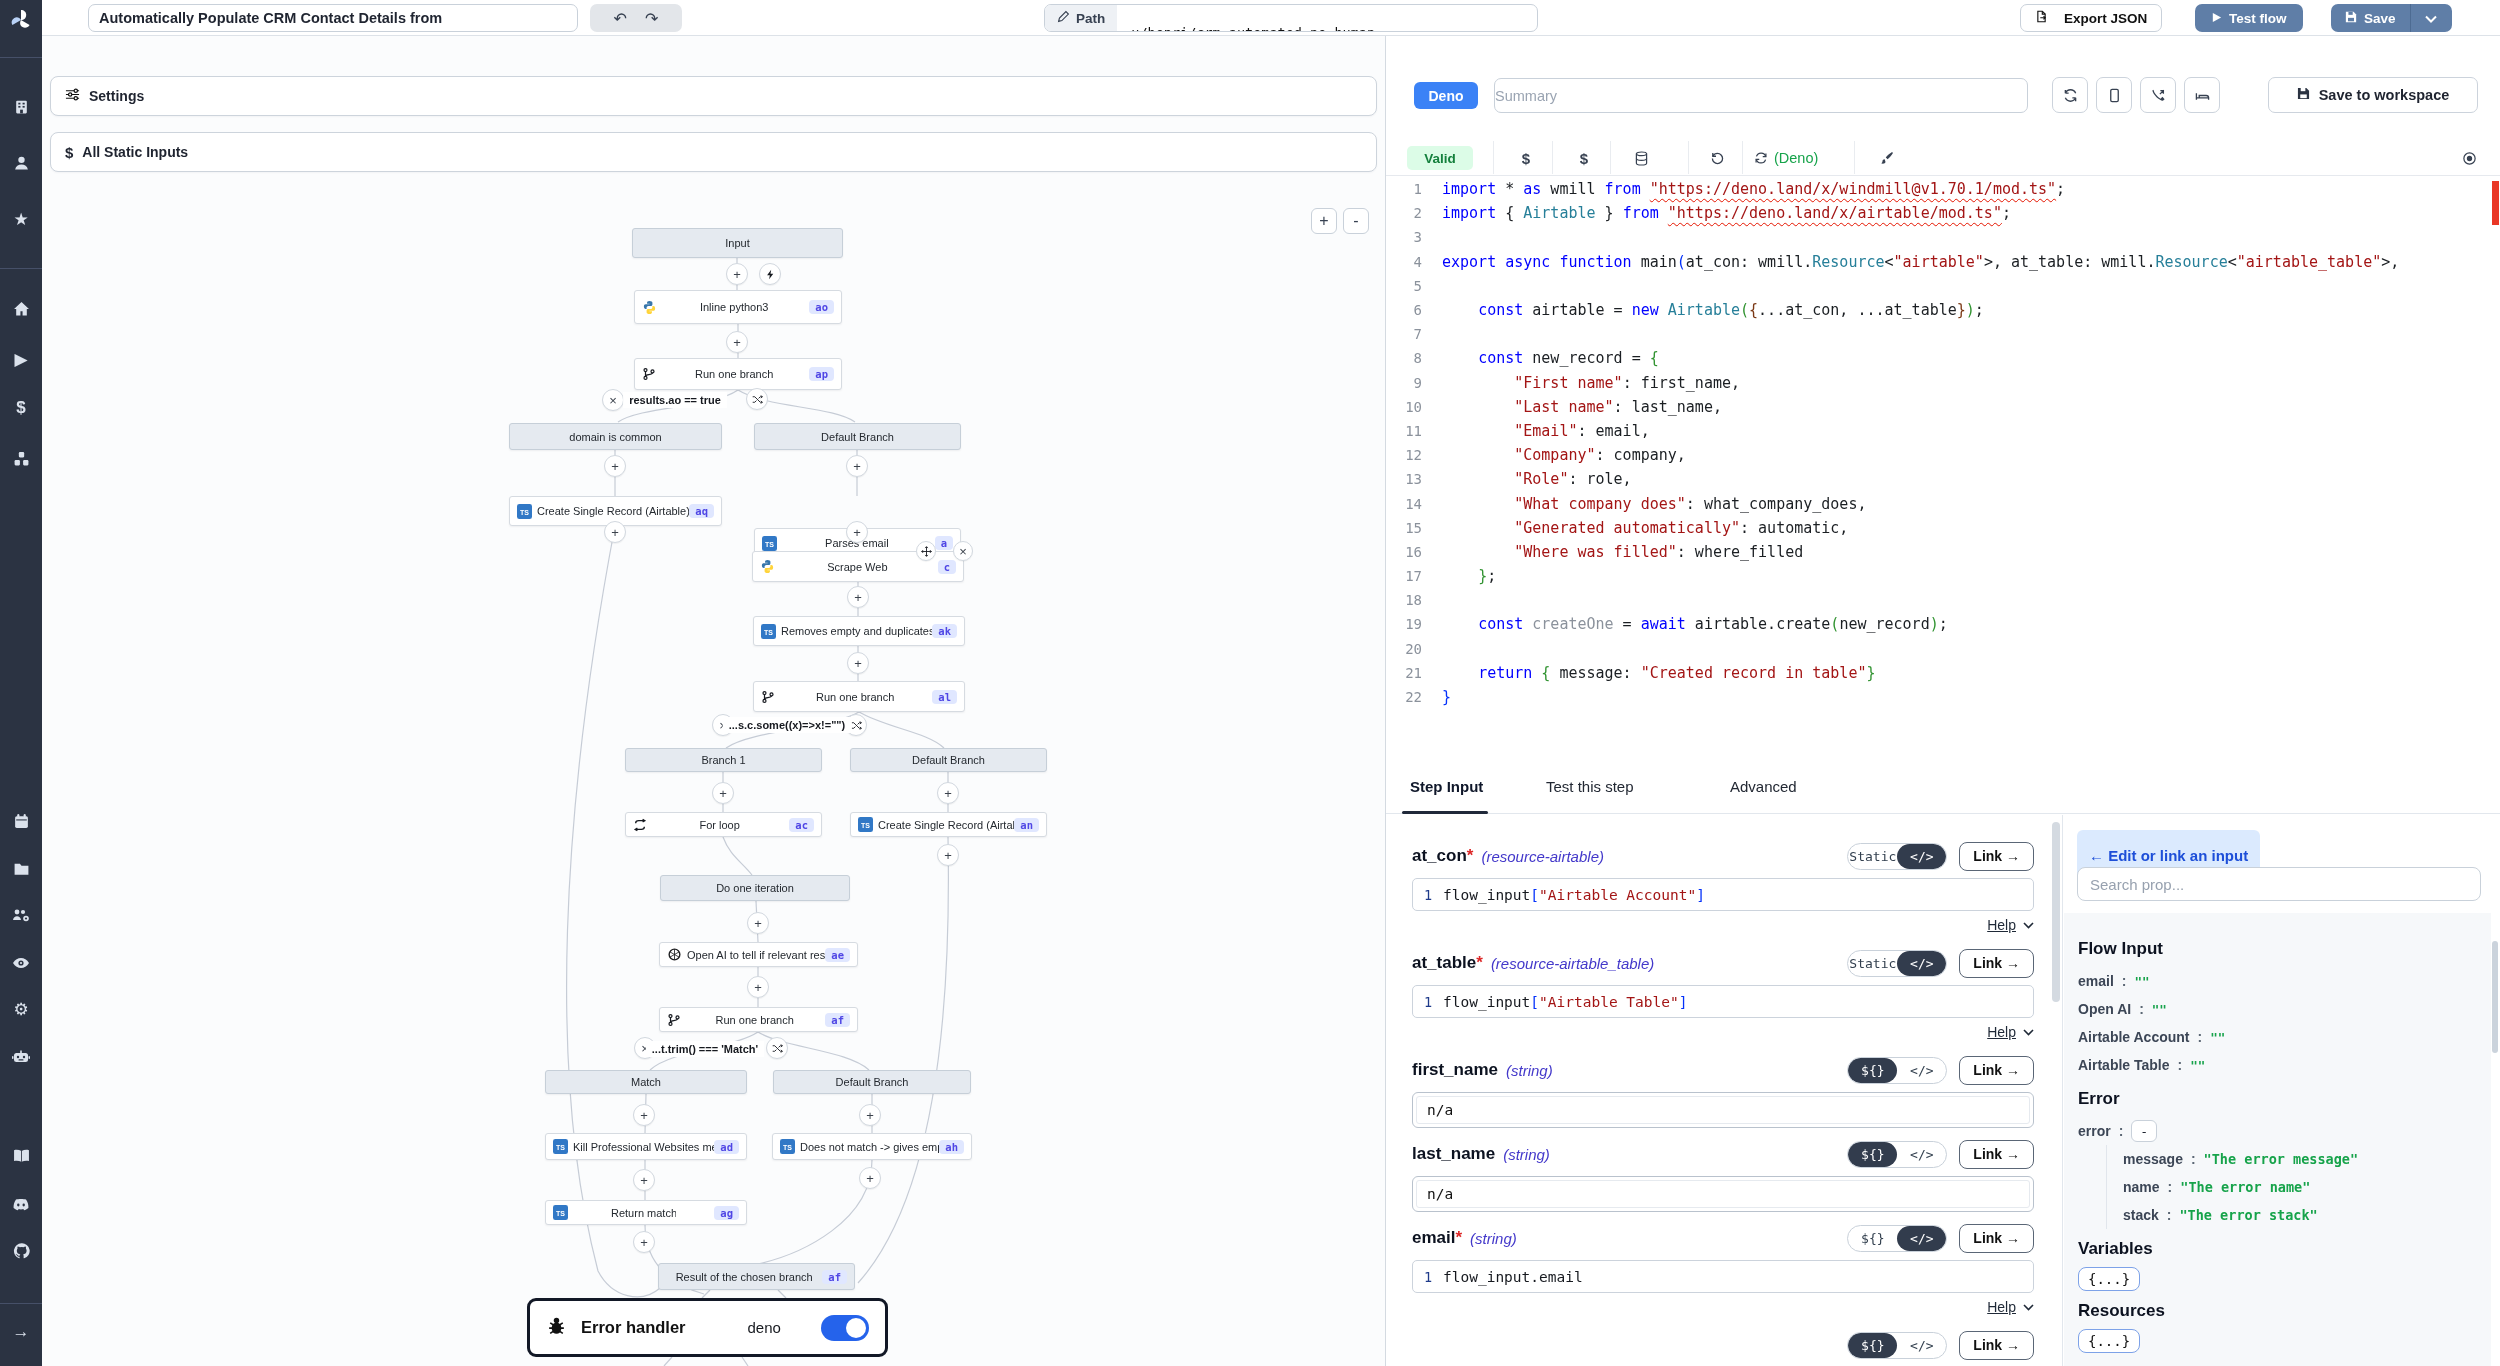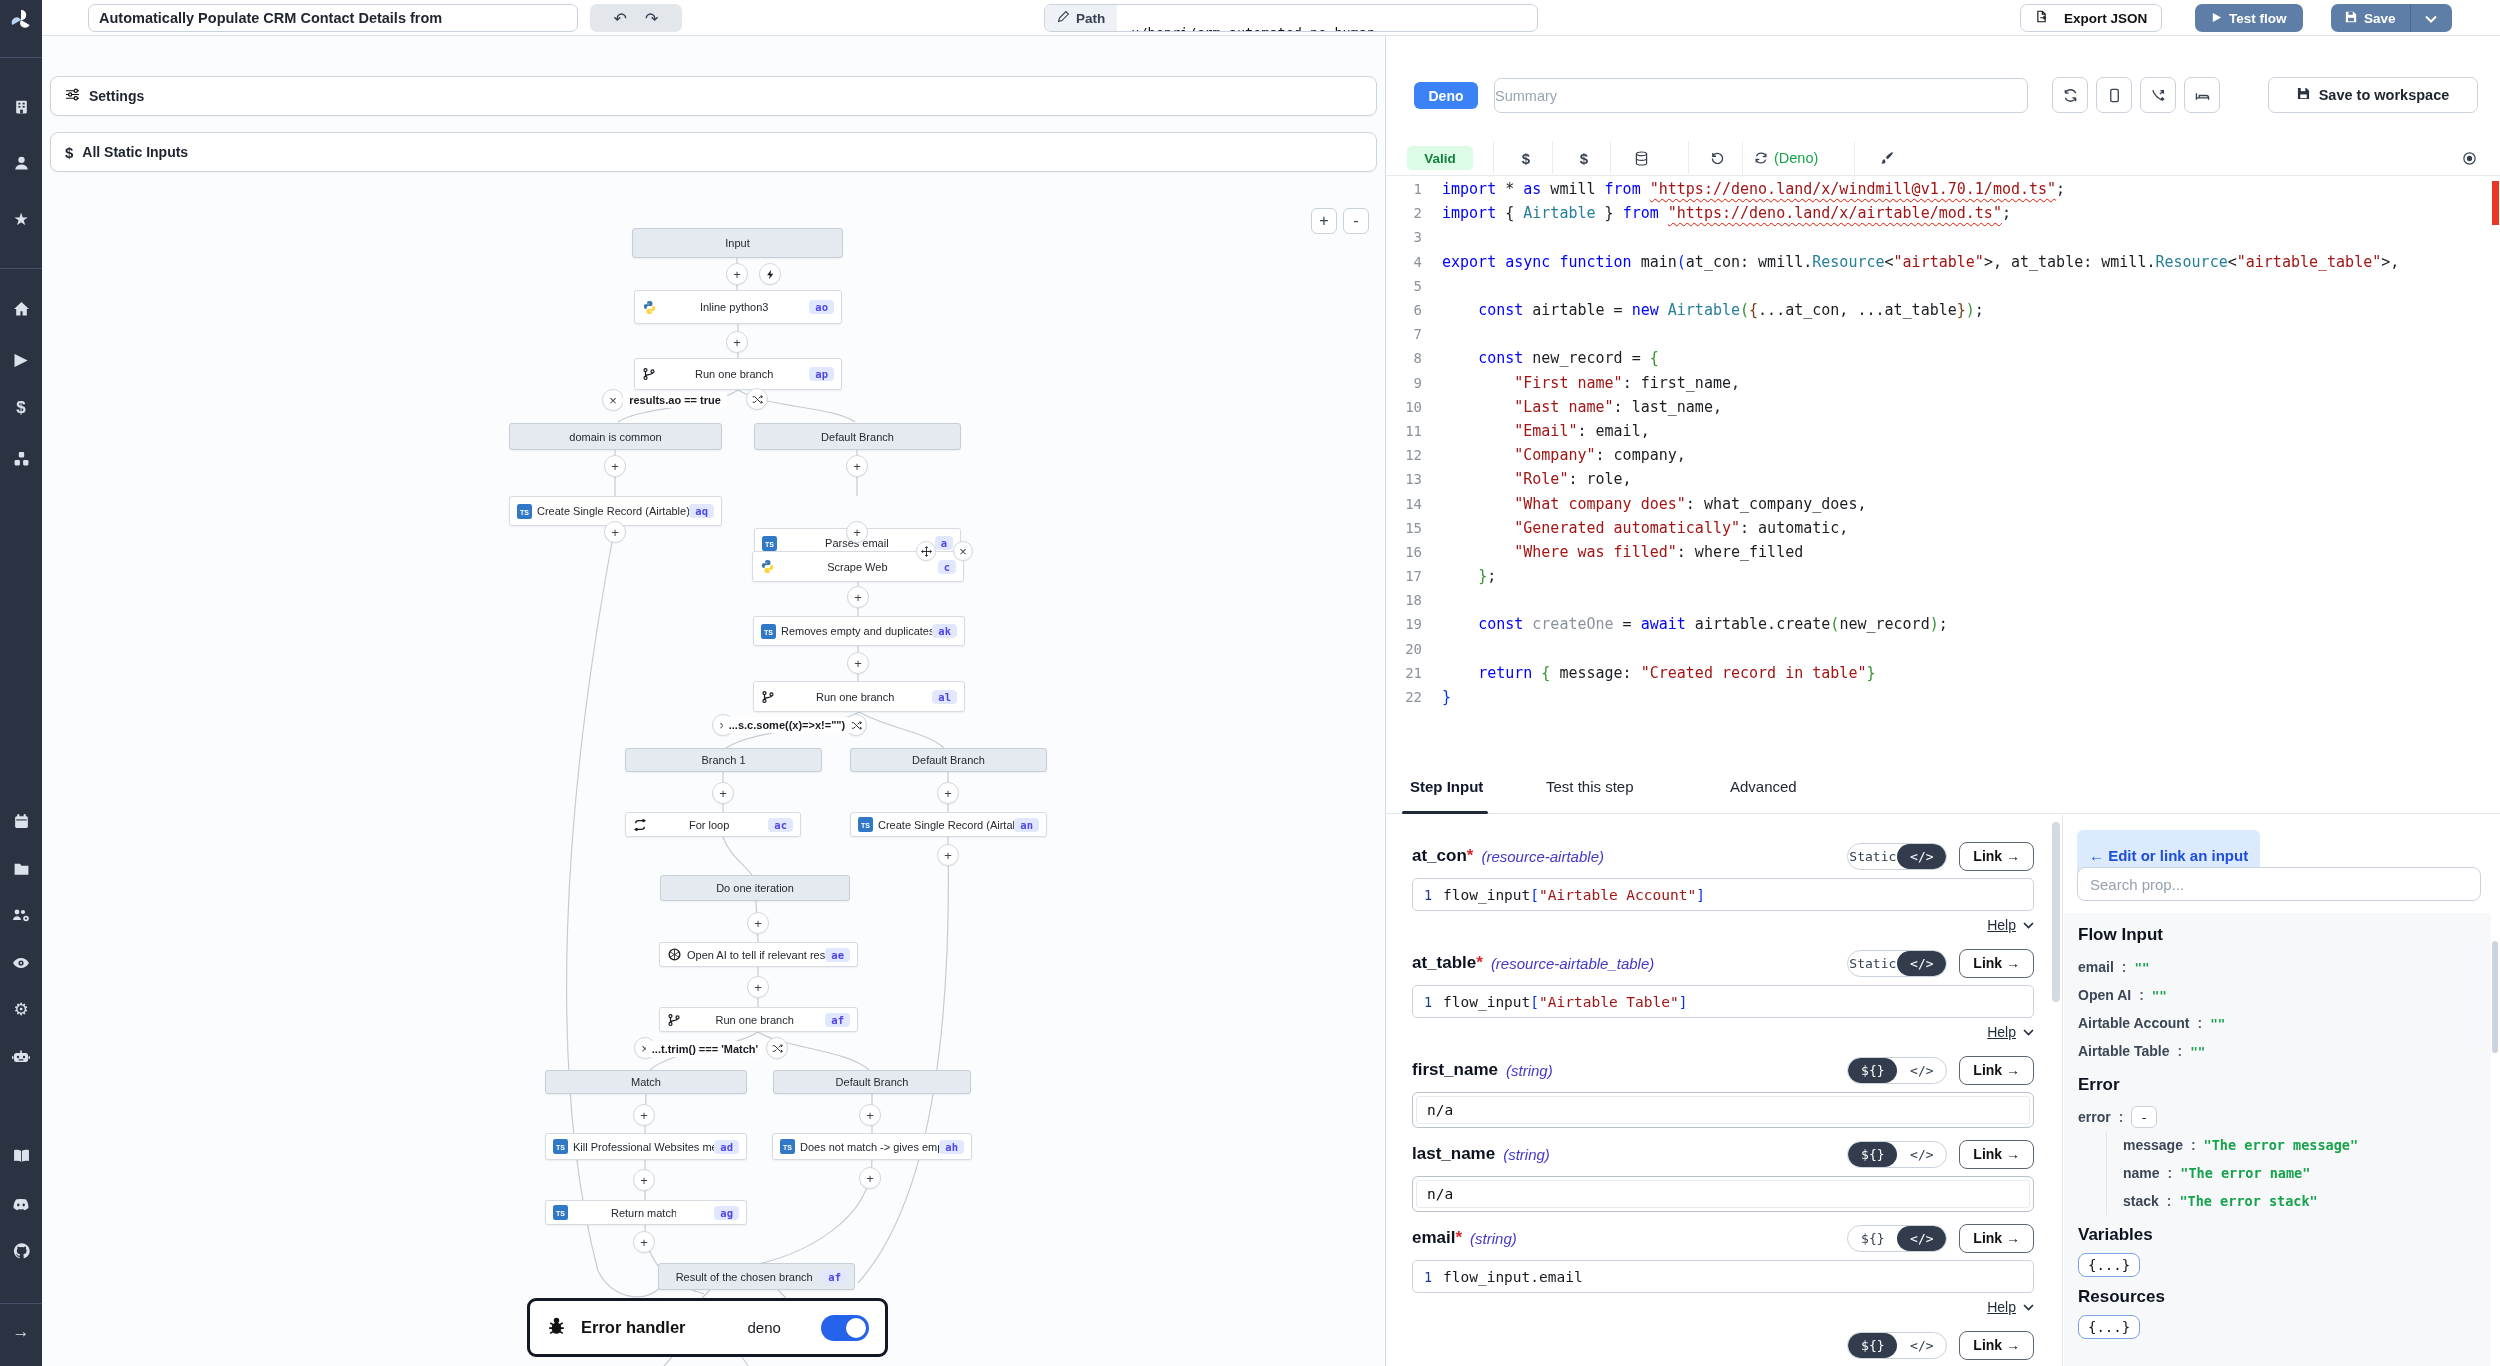--- a/index.html
+++ b/index.html
@@ -443,21 +443,21 @@
         </span>
         <span class="lbl">Run one branch</span>
         <span class="nbadge">al</span>
       </div>
       <div class="node header" style="left: 583px; top: 712px; width: 197px; height: 24px;">
         <span class="lbl">Branch 1</span>
       </div>
       <div class="node header" style="left: 808px; top: 712px; width: 197px; height: 24px;">
         <span class="lbl">Default Branch</span>
       </div>
-      <div class="node" style="left: 583px; top: 776px; width: 176px; height: 25px;">
+      <div class="node" style="left: 583px; top: 776px; width: 197px; height: 25px;">
         <span class="nicon">
           <svg viewBox="0 0 16 16" width="14" height="14" fill="none" stroke="#16191f" stroke-width="1.5">
             <path d="M3 6c0-2 1.5-3 3.5-3H13M11 1.5L13.5 3 11 4.5M13 10c0 2-1.5 3-3.5 3H3M5 11.5L2.5 13 5 14.5"></path>
           </svg>
         </span>
         <span class="lbl">For loop</span>
         <span class="nbadge">ac</span>
       </div>
       <div class="node" style="left: 808px; top: 776px; width: 197px; height: 25px;">
         <span class="nicon">
@@ -841,21 +841,21 @@
       </div>
     </div>
   </div>
 
   <div id="props-scroll"></div>
 
   <div id="props">
     <div class="back-pill">← Edit or link an input</div>
     <input id="search-prop" placeholder="Search prop..." style="">
     <div class="props-body">
-      <div class="phead" style="margin-top:0">Flow Input</div>
+      <div class="phead" style="margin-top:14px">Flow Input</div>
       <div class="prow">
           <span class="pk">email</span>
           <span class="pc">:</span>
           <span class="pv">""</span>
         </div>
       <div class="prow">
           <span class="pk">Open AI</span>
           <span class="pc">:</span>
           <span class="pv">""</span>
         </div>

